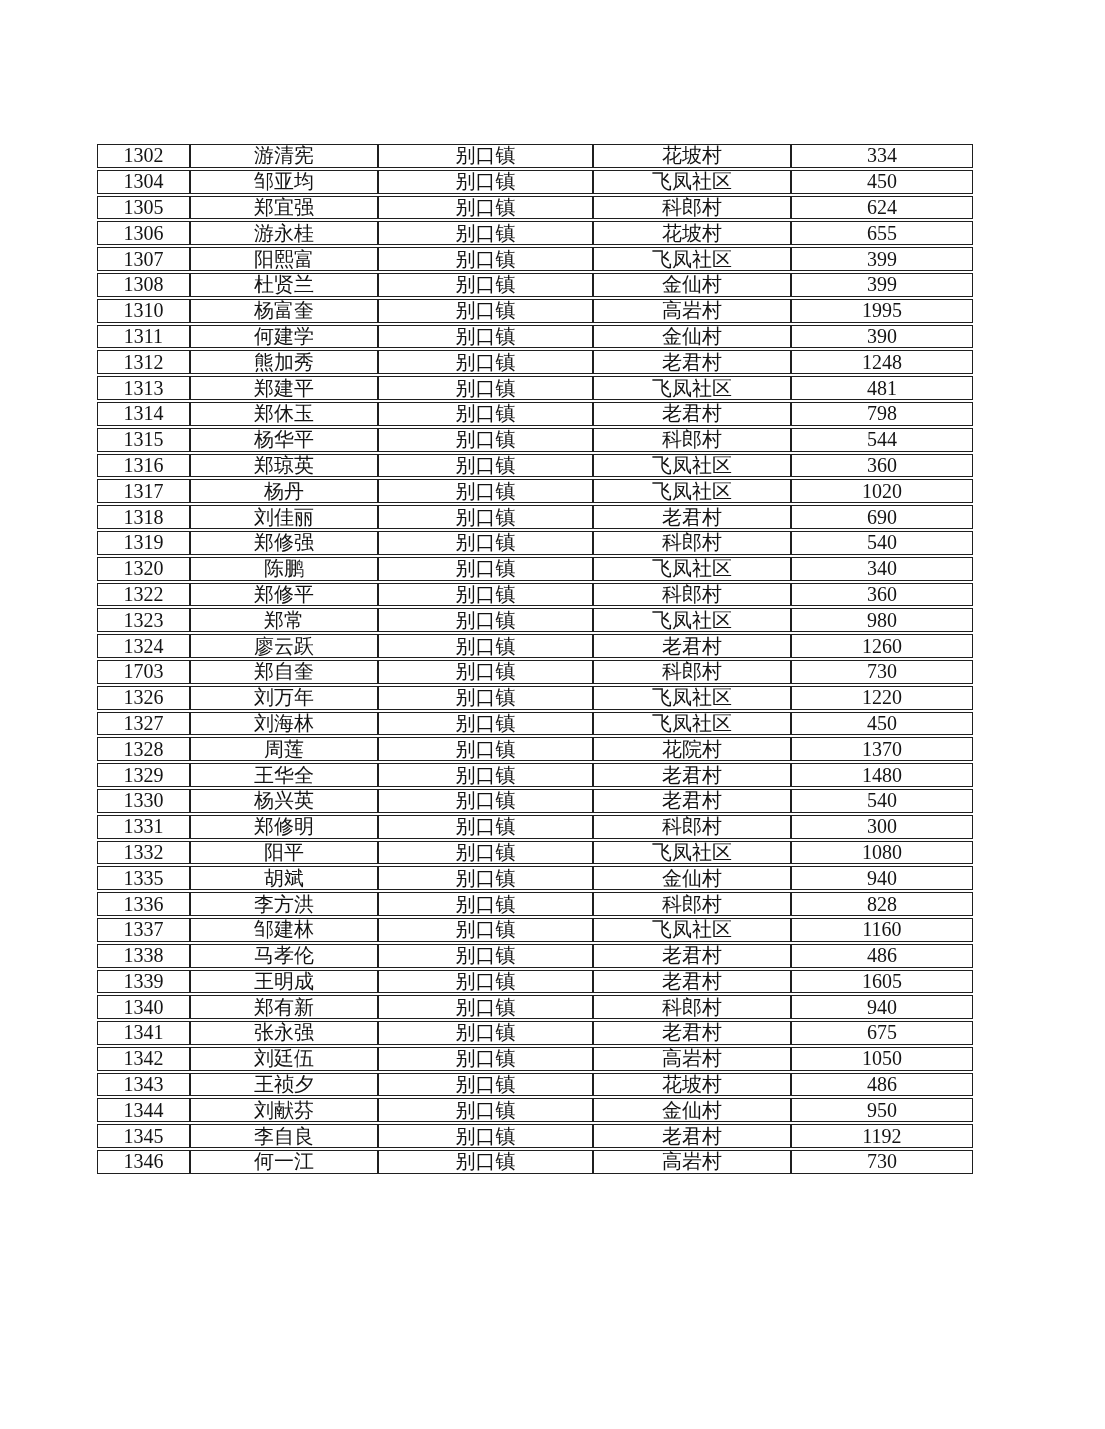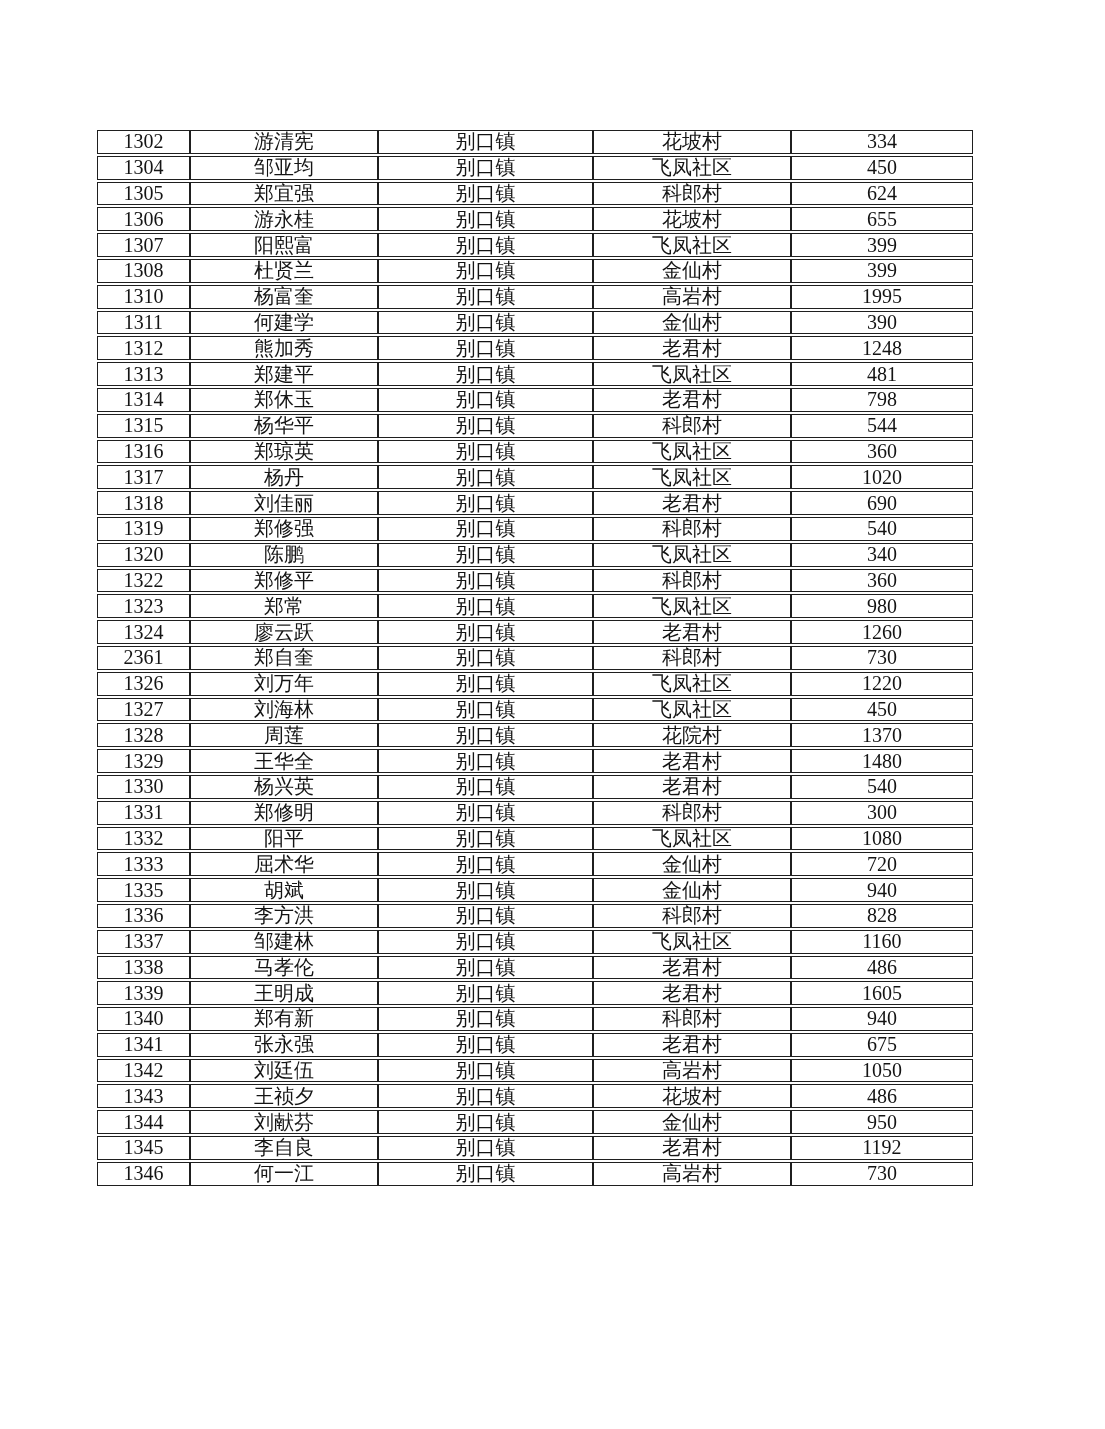--- a/index.html
+++ b/index.html
@@ -14,21 +14,21 @@
     font-family: "Liberation Serif", "DejaVu Serif", serif;
   }
   .doc-page {
     position: absolute;
     inset: 0;
     background: #ffffff;
   }
   table.data-table {
     position: absolute;
     left: 97px;
-    top: 128px;
+    top: 142px;
     width: 876px;
     table-layout: fixed;
     border-collapse: separate;
     border-spacing: 0 2px;
   }
   table.data-table td {
     border: 1px solid #1f1f1f;
     height: 21.8px;
     padding: 0;
     text-align: center;
@@ -192,21 +192,21 @@
           <td>980</td>
         </tr>
         <tr>
           <td>1324</td>
           <td>廖云跃</td>
           <td>别口镇</td>
           <td>老君村</td>
           <td>1260</td>
         </tr>
         <tr>
-          <td>2361</td>
+          <td>1703</td>
           <td>郑自奎</td>
           <td>别口镇</td>
           <td>科郎村</td>
           <td>730</td>
         </tr>
         <tr>
           <td>1326</td>
           <td>刘万年</td>
           <td>别口镇</td>
           <td>飞凤社区</td>
@@ -246,27 +246,20 @@
           <td>别口镇</td>
           <td>科郎村</td>
           <td>300</td>
         </tr>
         <tr>
           <td>1332</td>
           <td>阳平</td>
           <td>别口镇</td>
           <td>飞凤社区</td>
           <td>1080</td>
-        </tr>
-        <tr>
-          <td>1333</td>
-          <td>屈术华</td>
-          <td>别口镇</td>
-          <td>金仙村</td>
-          <td>720</td>
         </tr>
         <tr>
           <td>1335</td>
           <td>胡斌</td>
           <td>别口镇</td>
           <td>金仙村</td>
           <td>940</td>
         </tr>
         <tr>
           <td>1336</td>

